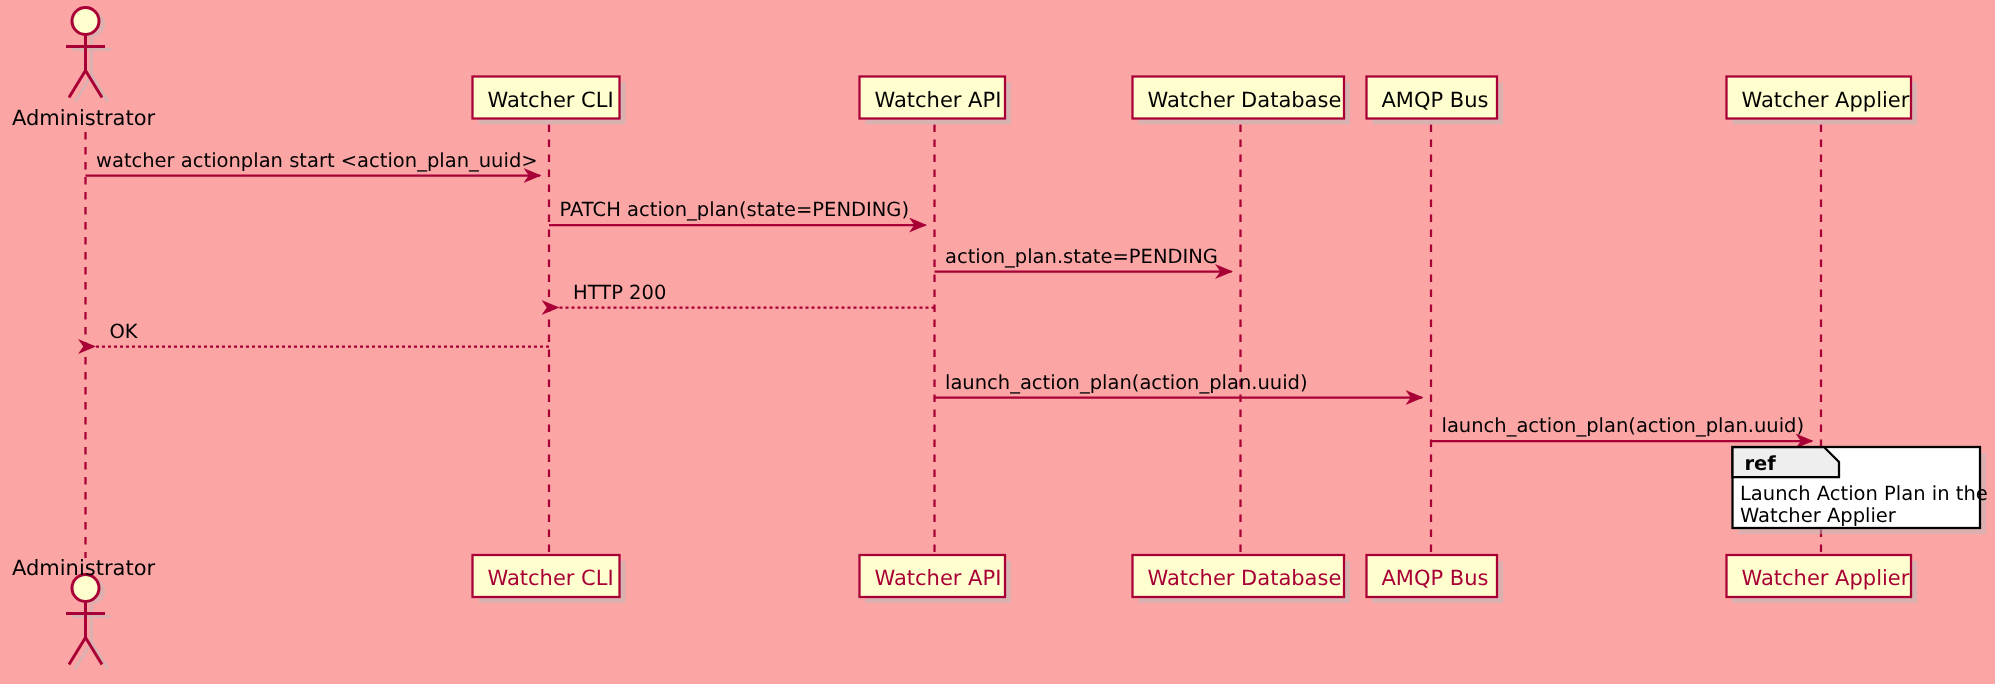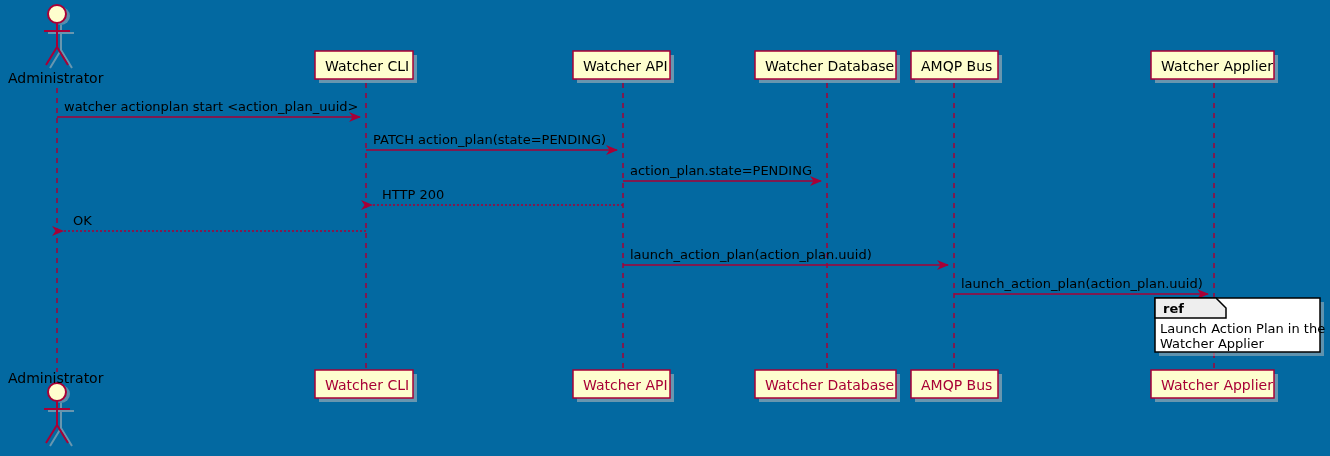--- a/index.html
+++ b/index.html
@@ -7,21 +7,21 @@
     padding: 0;
     background: #FFFFFF;
   }
   body {
     font-family: "DejaVu Sans", sans-serif;
   }
   #diagram {
     position: relative;
     width: 1330px;
     height: 456px;
-    background: #0369a1;
+    background: #fca5a5;
     overflow: hidden;
     text-decoration: underline;
   }
   svg.canvas {
     position: absolute;
     left: 0;
     top: 0;
     width: 1330px;
     height: 456px;
   }

